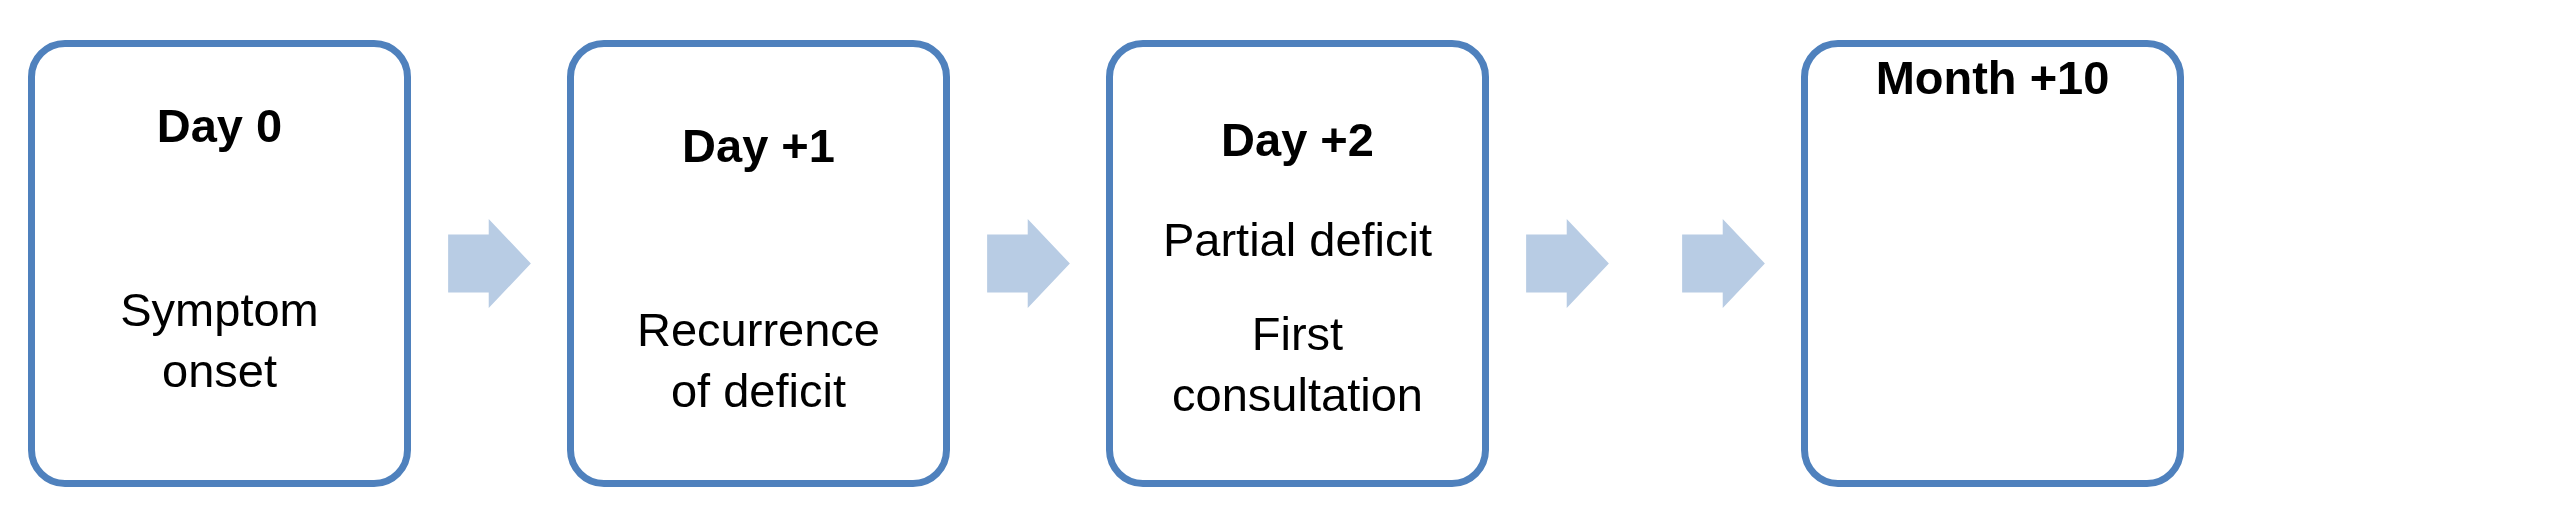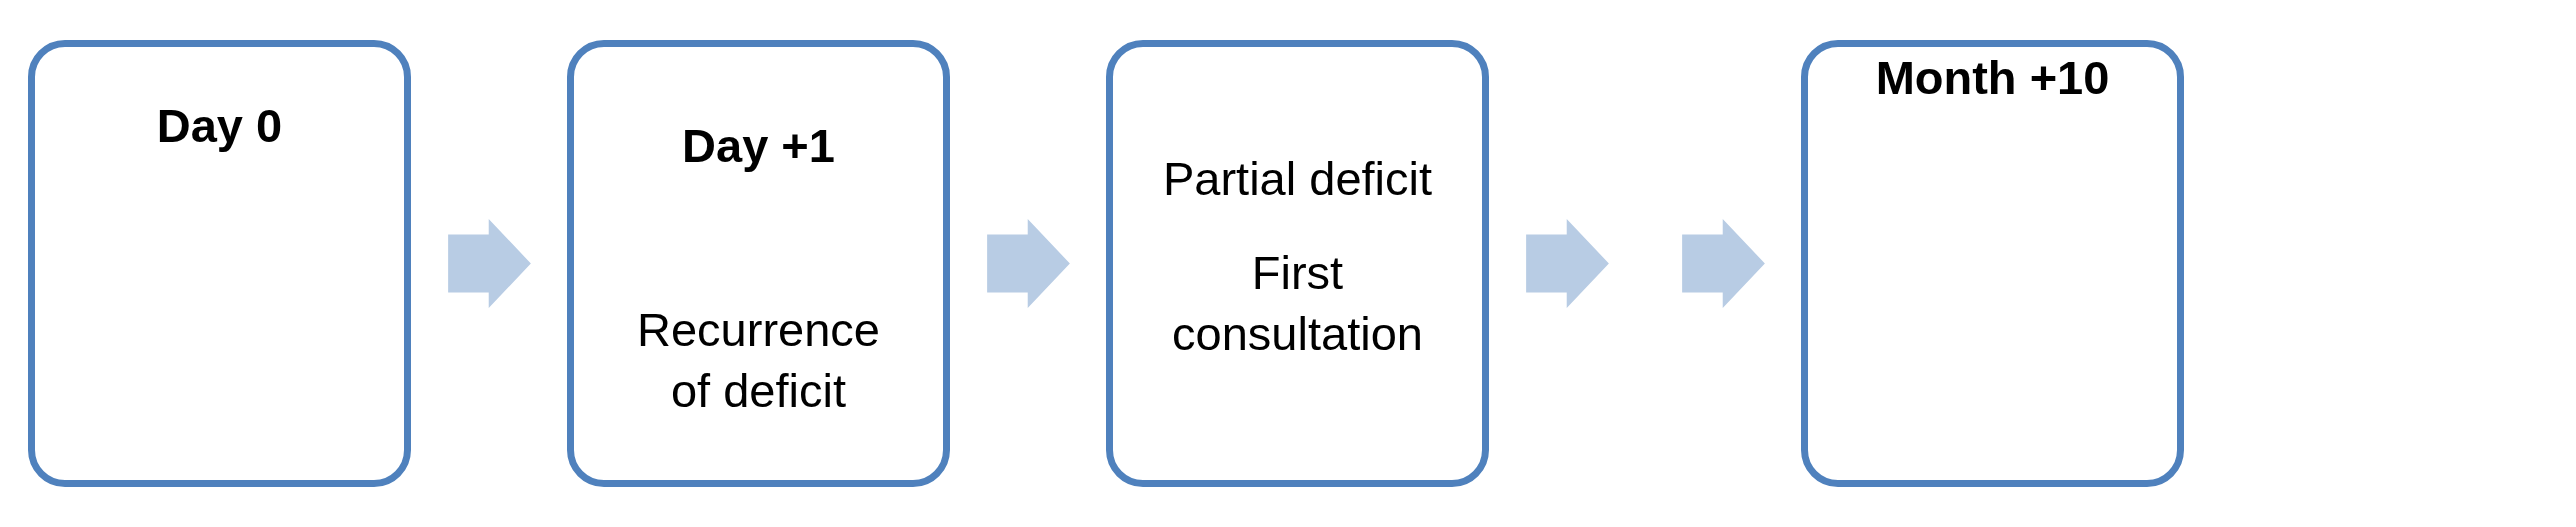--- a/index.html
+++ b/index.html
@@ -72,20 +72,22 @@
   }
 </style>
 </head>
 <body>
 
 <div class="figure">
   <div class="row">
 
     <div class="card card-0">
       <div class="title">Day 0</div>
+      <p class="para p-0">Symptom
+onset</p>
     </div>
 
     <div class="arrow-gap">
       <svg width="83" height="89" viewBox="0 0 106 114">
         <polygon points="0,20 52,20 52,0 106,57 52,114 52,94 0,94" fill="#b8cce4"></polygon>
       </svg>
     </div>
 
     <div class="card card-1">
       <div class="title">Day +1</div>
@@ -93,20 +95,21 @@
 of deficit</p>
     </div>
 
     <div class="arrow-gap">
       <svg width="83" height="89" viewBox="0 0 106 114">
         <polygon points="0,20 52,20 52,0 106,57 52,114 52,94 0,94" fill="#b8cce4"></polygon>
       </svg>
     </div>
 
     <div class="card card-2">
+      <div class="title">Day +2</div>
       <p class="para p-1">Partial deficit</p>
       <p class="para p-0">First
 consultation</p>
     </div>
 
     <div class="arrow-gap">
       <svg width="83" height="89" viewBox="0 0 106 114">
         <polygon points="0,20 52,20 52,0 106,57 52,114 52,94 0,94" fill="#b8cce4"></polygon>
       </svg>
     </div>

